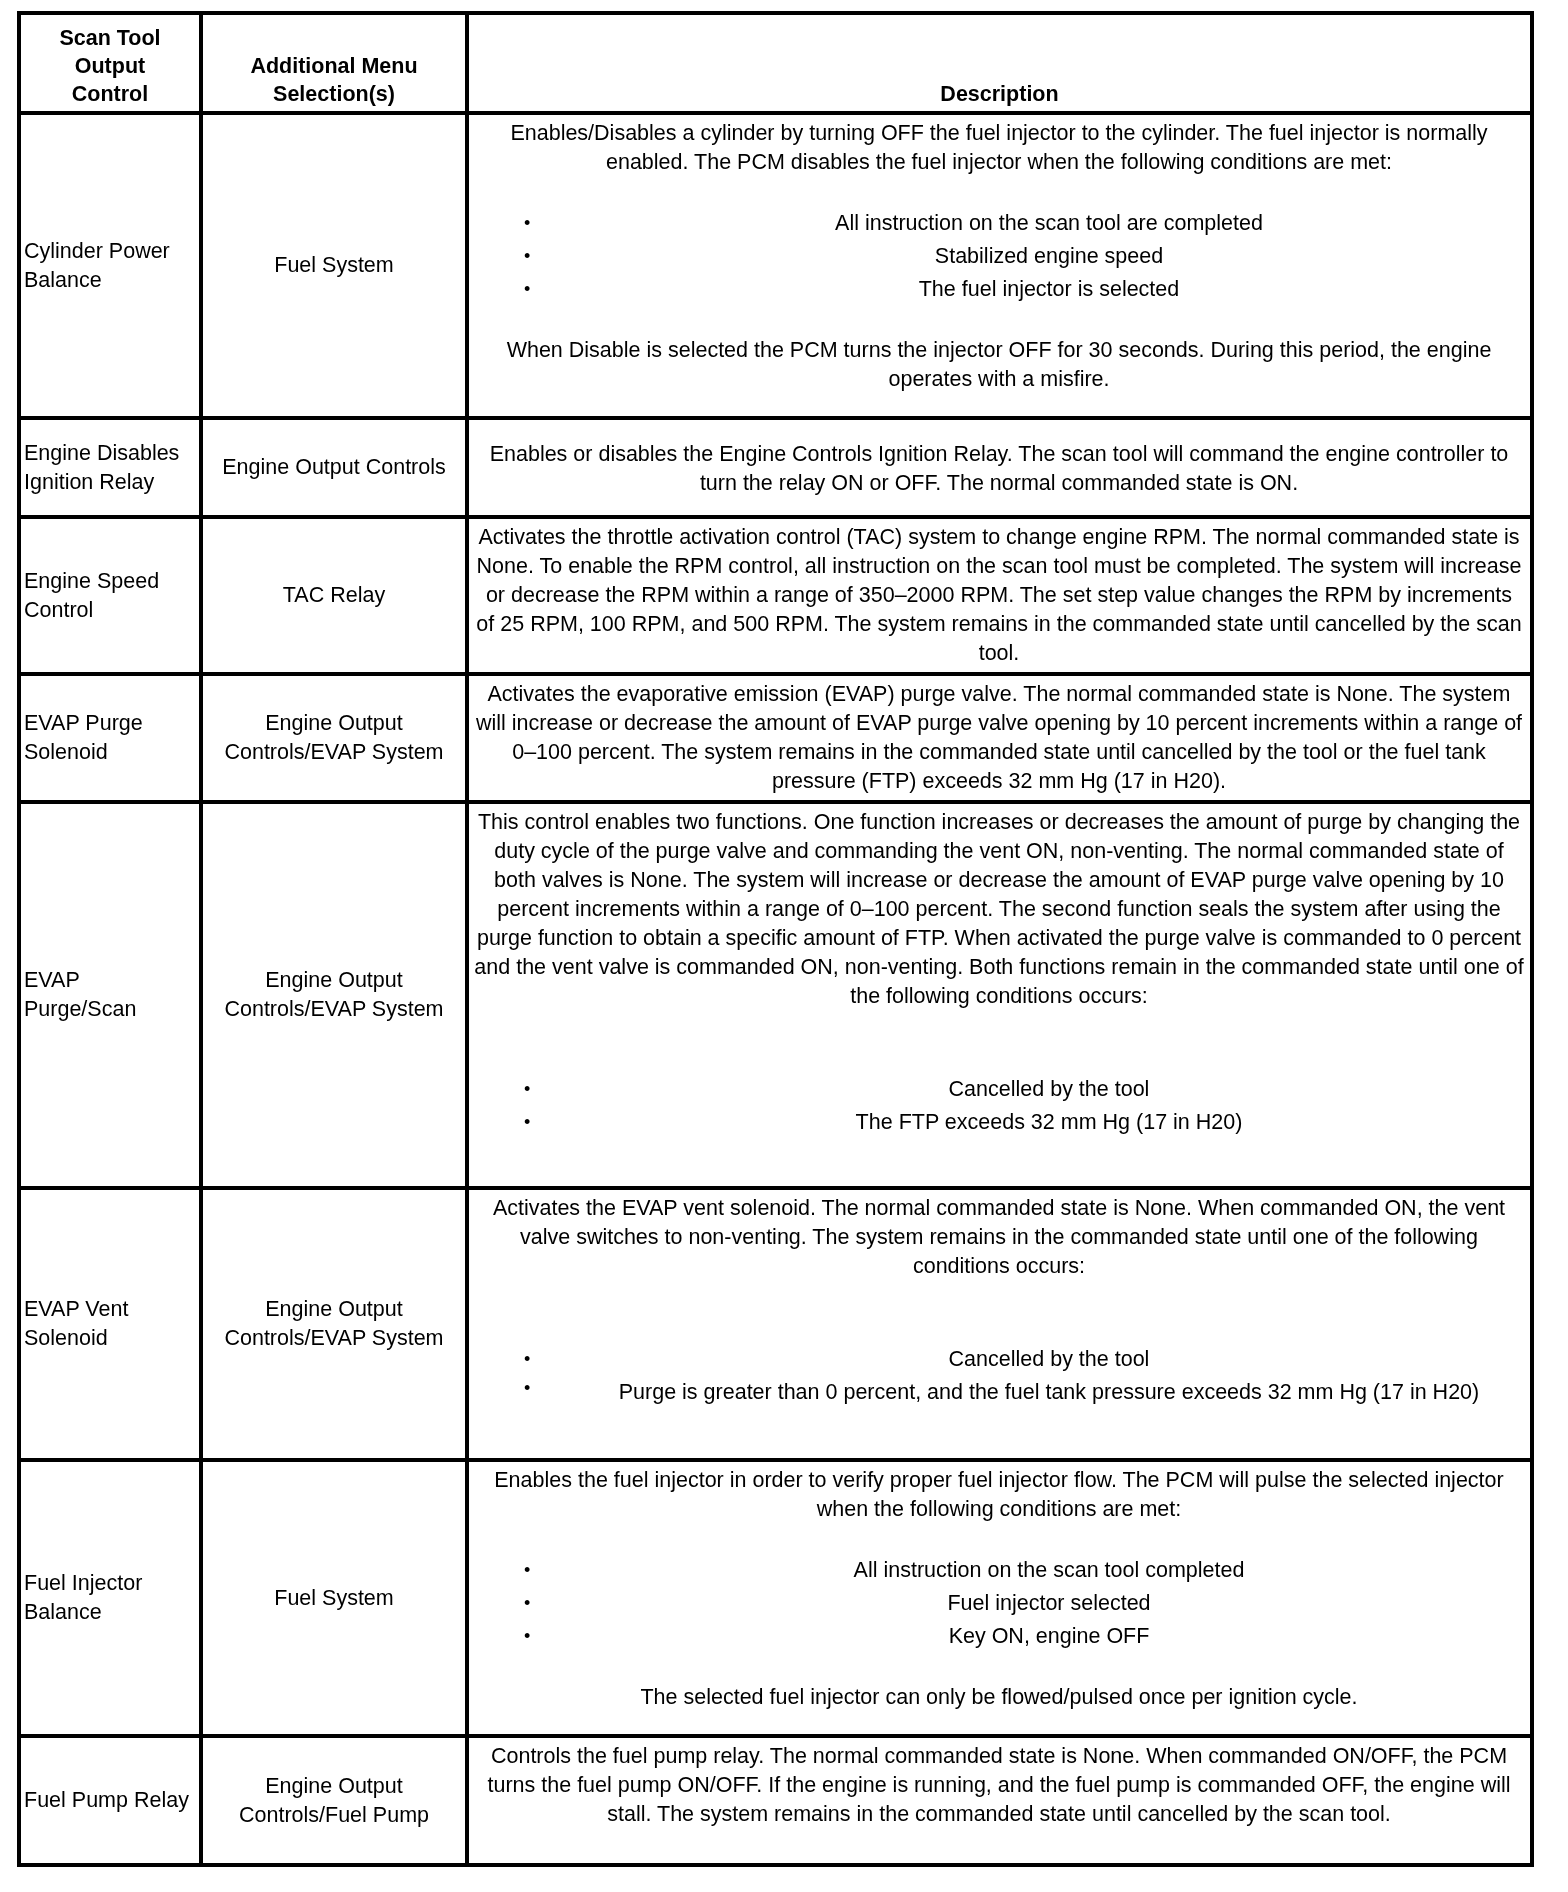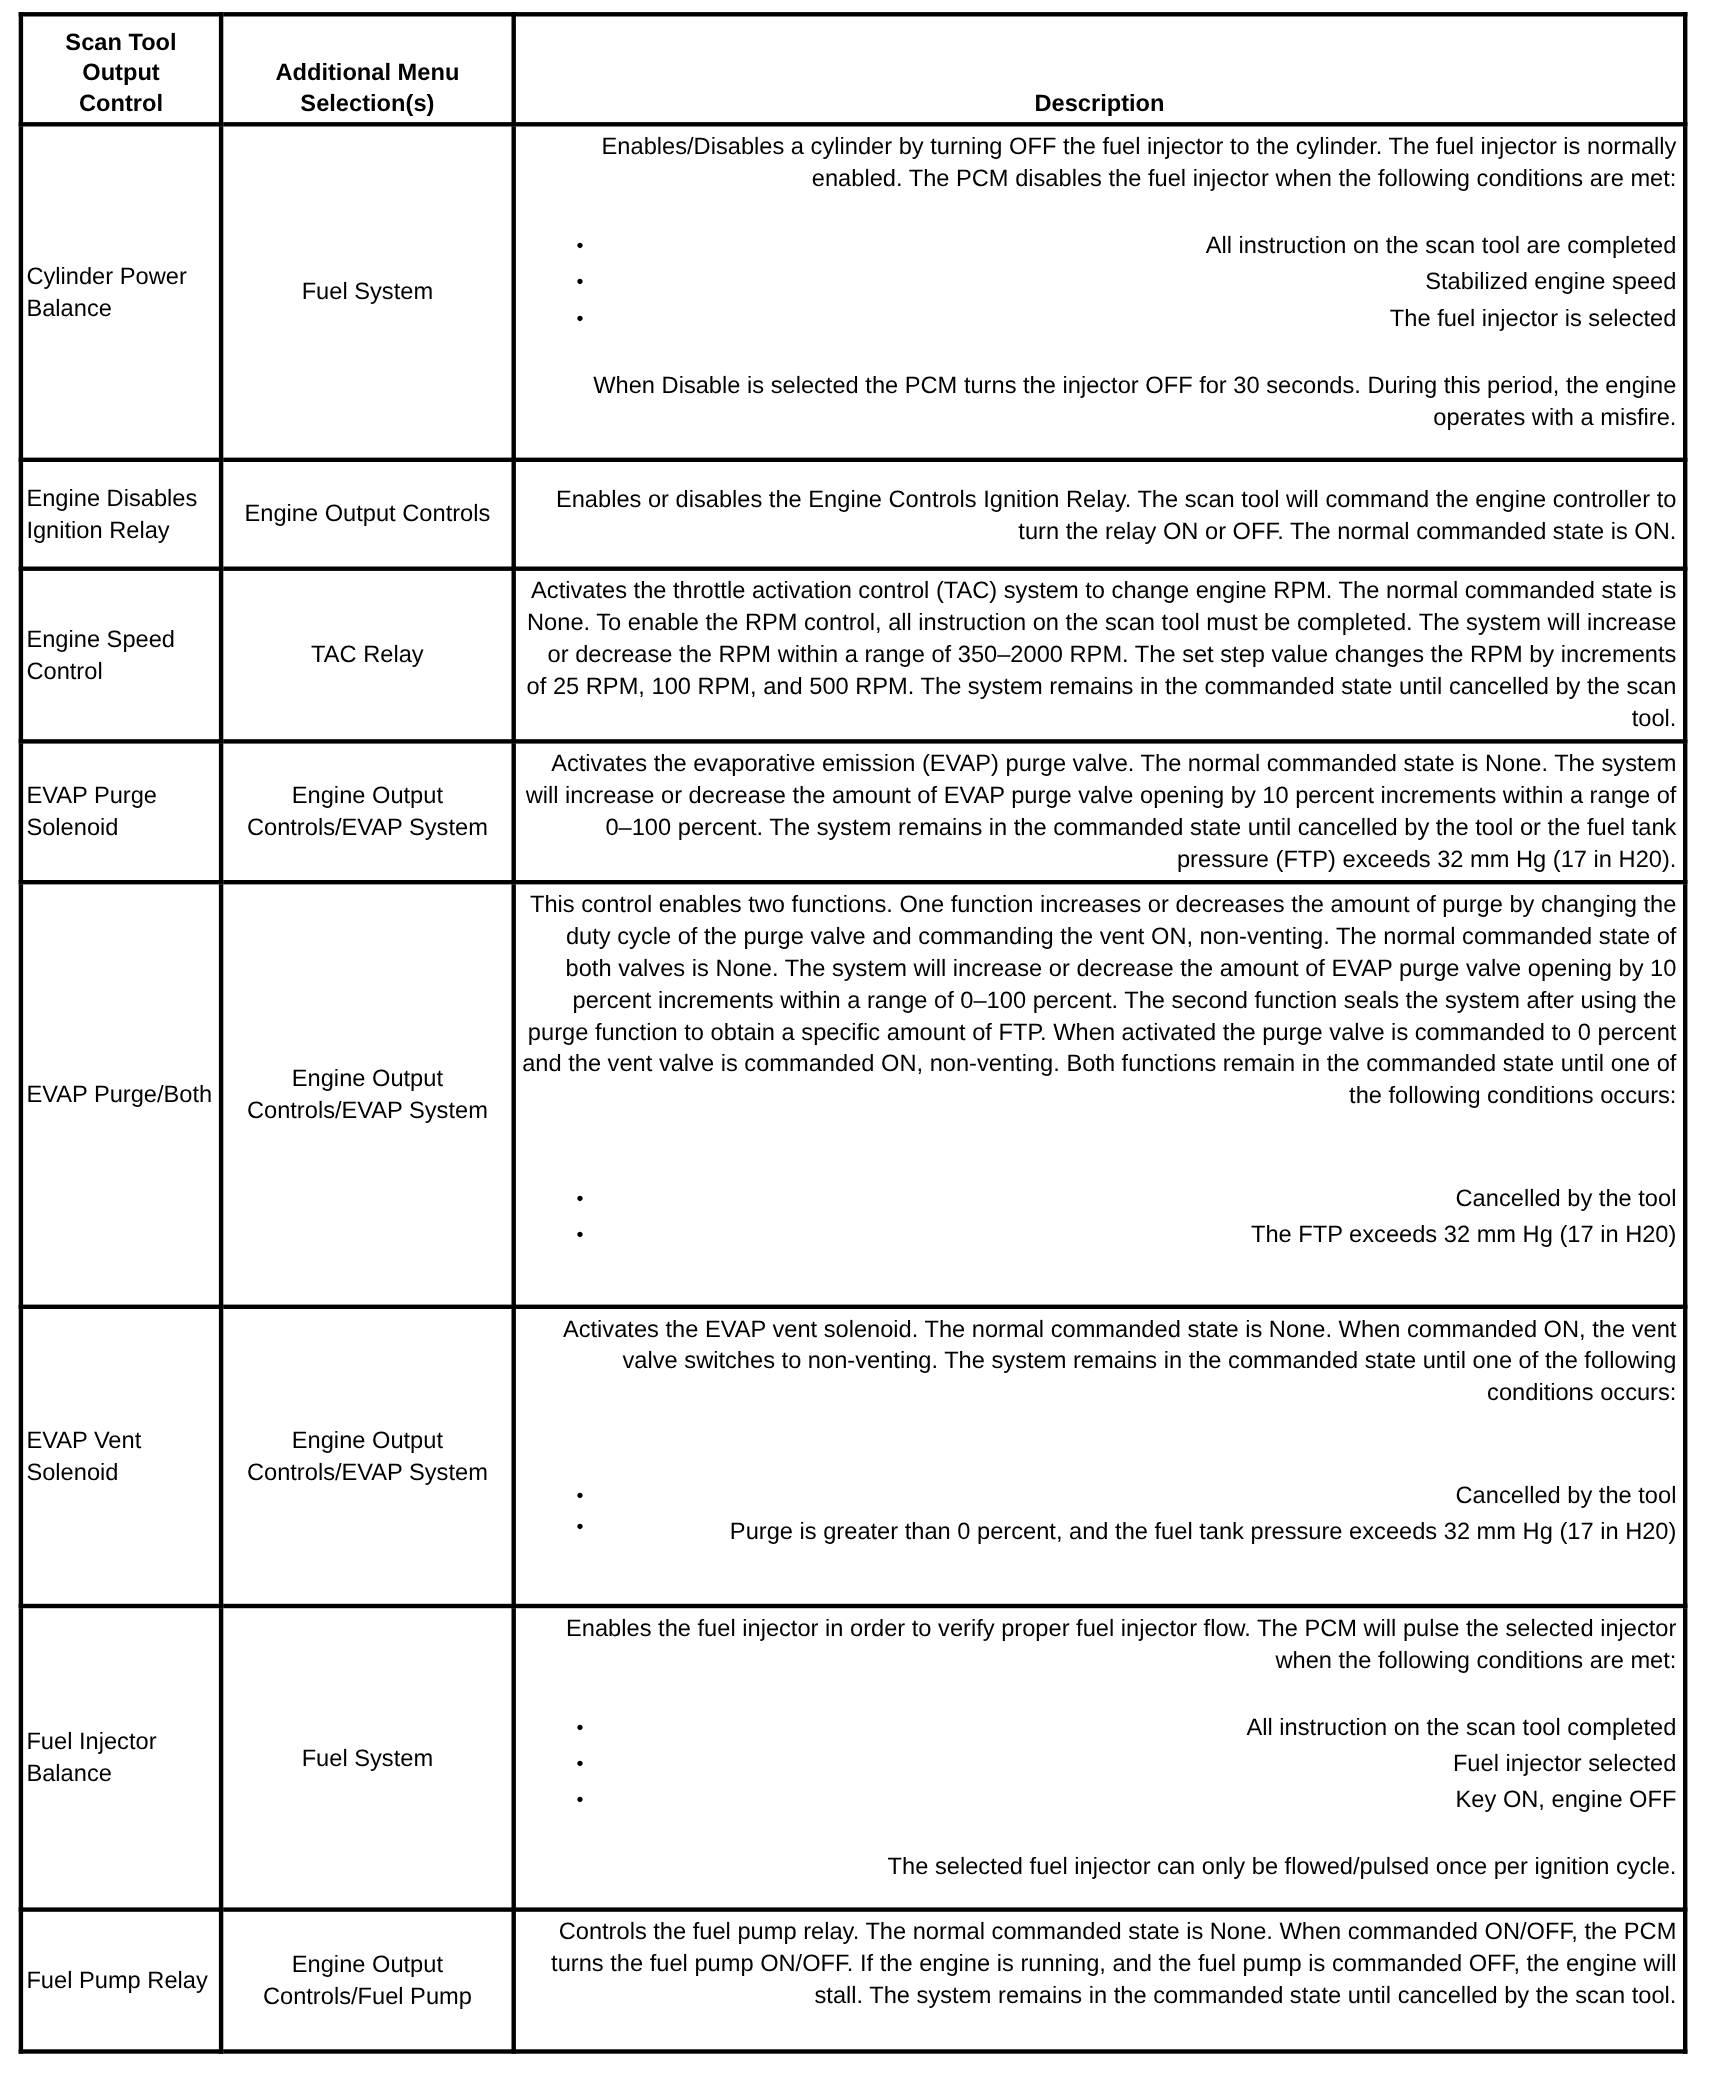--- a/index.html
+++ b/index.html
@@ -43,21 +43,21 @@
     vertical-align: middle;
     padding: 0 2px 0 3px;
     margin-left: 16px;
   }
   .doc-table td.menu {
     text-align: center;
     vertical-align: middle;
     padding: 0 6px;
   }
   .doc-table td.desc {
-    text-align: right;
+    text-align: center;
     vertical-align: top;
     padding: 4px 6px 2px 5px;
   }
   .desc p {
     margin: 0;
   }
   .desc ul {
     list-style: none;
     margin: 0;
     padding: 0;
@@ -151,21 +151,21 @@
 
     <tr class="r4">
       <td class="name">EVAP Purge Solenoid</td>
       <td class="menu">Engine Output Controls/EVAP System</td>
       <td class="desc">
         <p>Activates the evaporative emission (EVAP) purge valve. The normal commanded state is None. The system will increase or decrease the amount of EVAP purge valve opening by 10 percent increments within a range of 0–100 percent. The system remains in the commanded state until cancelled by the tool or the fuel tank pressure (FTP) exceeds 32 mm Hg (17 in H20).</p>
       </td>
     </tr>
 
     <tr class="r5">
-      <td class="name">EVAP Purge/Both</td>
+      <td class="name">EVAP Purge/Scan</td>
       <td class="menu">Engine Output Controls/EVAP System</td>
       <td class="desc">
         <p>This control enables two functions. One function increases or decreases the amount of purge by changing the duty cycle of the purge valve and commanding the vent ON, non-venting. The normal commanded state of both valves is None. The system will increase or decrease the amount of EVAP purge valve opening by 10 percent increments within a range of 0–100 percent. The second function seals the system after using the purge function to obtain a specific amount of FTP. When activated the purge valve is commanded to 0 percent and the vent valve is commanded ON, non-venting. Both functions remain in the commanded state until one of the following conditions occurs:</p>
         <div class="gap-large-before-list"></div>
         <ul>
           <li><span class="bullet">•</span><span>Cancelled by the tool</span></li>
           <li><span class="bullet">•</span><span>The FTP exceeds 32 mm Hg (17 in H20)</span></li>
         </ul>
       </td>
     </tr>

